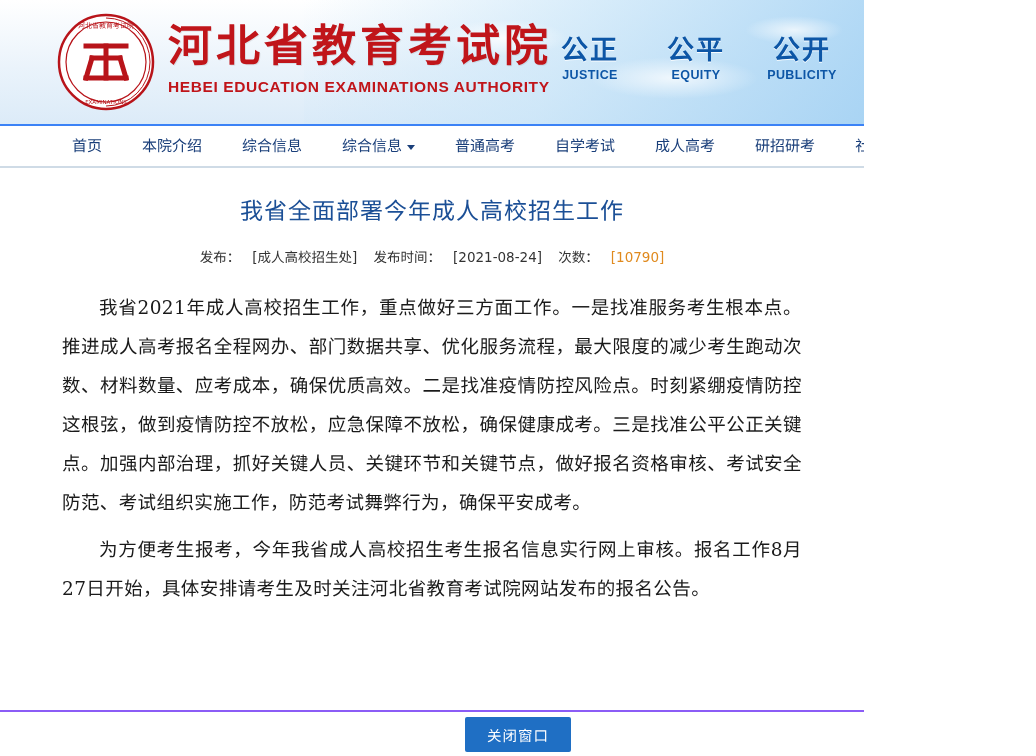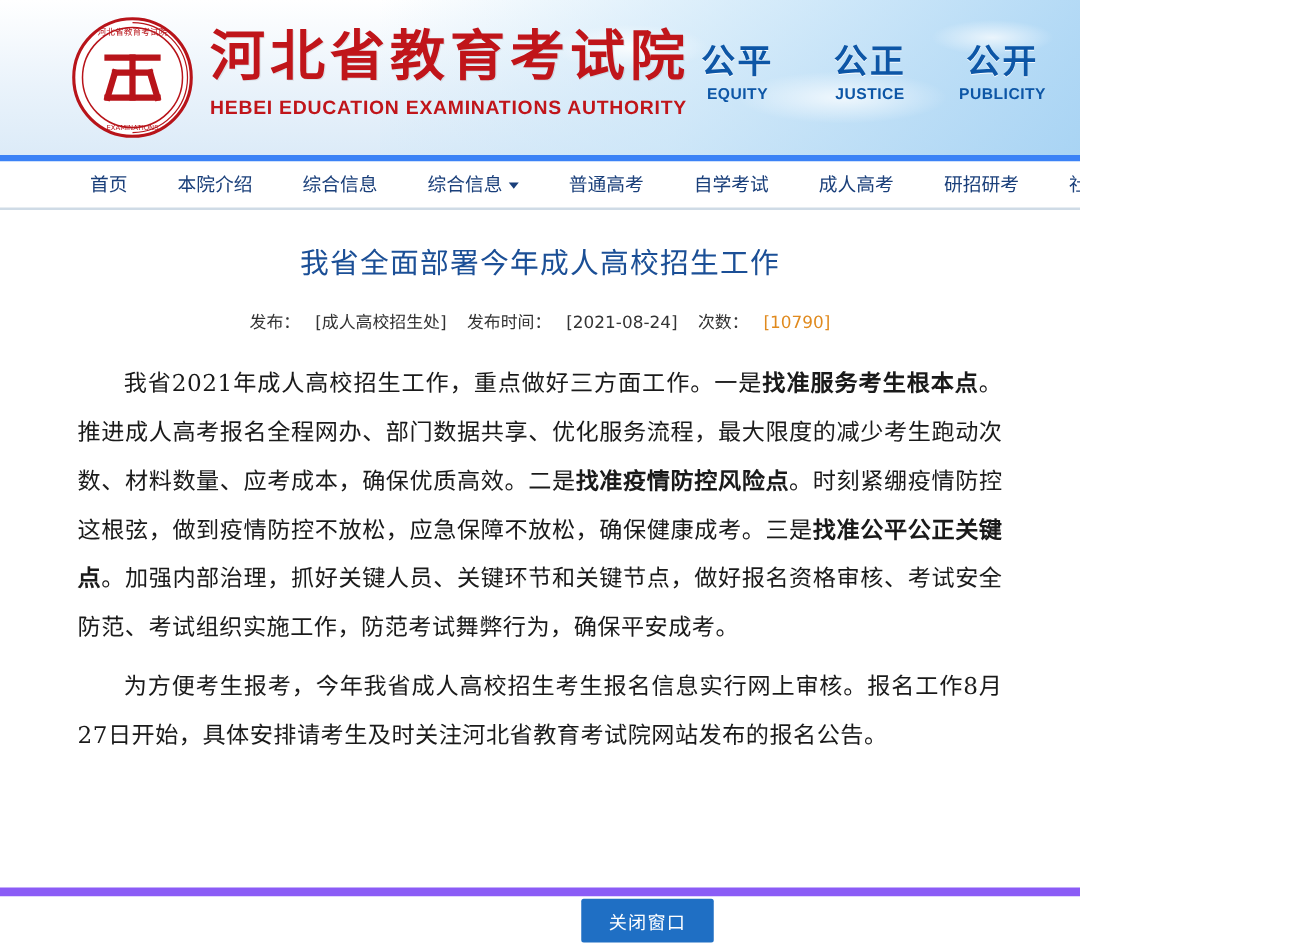--- a/index.html
+++ b/index.html
@@ -73,21 +73,21 @@
     text-shadow: 0 1px 0 rgba(255,255,255,0.9);
   }
   .slogan-en {
     font-size: 12.5px; font-weight: bold; color: #0d56a6;
     letter-spacing: 0.4px; margin-top: 2px;
   }
 
   
   .nav {
     height: 44px;
-    border-top: 5px solid #3b82f6;
+    border-top: 2px solid #3b82f6;
     border-bottom: 2px solid #cfdbe6;
     background: #ffffff;
     display: flex;
     align-items: center;
     padding: 0 52px;
     gap: 0px;
   }
   .nav-item {
     font-family: "DejaVu Sans", "Liberation Sans", sans-serif;
     font-size: 15px;
@@ -139,28 +139,28 @@
     font-size: 18.5px;
     color: #1a1a1a;
     line-height: 39px;
     text-align: justify;
     letter-spacing: 0.4px;
   }
   .art-body p {
     margin: 0 0 8px 0;
     text-indent: 2em;
   }
-  .art-body b { font-weight: bold; }
+  .art-body b { font-weight: normal; }
 
   .footer-bar {
     position: absolute;
     left: 0; bottom: 0;
     width: 1036px;
     height: 46px;
-    border-top: 7px solid #8b5cf6;
+    border-top: 2px solid #8b5cf6;
     display: flex;
     align-items: center;
     justify-content: center;
     background: #fff;
   }
   .close-btn {
     font-family: "DejaVu Sans", "Liberation Sans", sans-serif;
     background: #1f6fc4;
     color: #fff;
     font-size: 14.5px;
@@ -198,26 +198,26 @@
       </svg>
     </div>
 
     <div class="brand-text">
       <div class="brand-cn">河北省教育考试院</div>
       <div class="brand-en">HEBEI EDUCATION EXAMINATIONS AUTHORITY</div>
     </div>
 
     <div class="slogan">
       <div class="slogan-item">
+        <div class="slogan-cn">公正</div>
+        <div class="slogan-en">JUSTICE</div>
+      </div>
+      <div class="slogan-item">
         <div class="slogan-cn">公平</div>
         <div class="slogan-en">EQUITY</div>
-      </div>
-      <div class="slogan-item">
-        <div class="slogan-cn">公正</div>
-        <div class="slogan-en">JUSTICE</div>
       </div>
       <div class="slogan-item">
         <div class="slogan-cn">公开</div>
         <div class="slogan-en">PUBLICITY</div>
       </div>
     </div>
   </div>
 
   <nav class="nav">
     <div class="nav-item">

